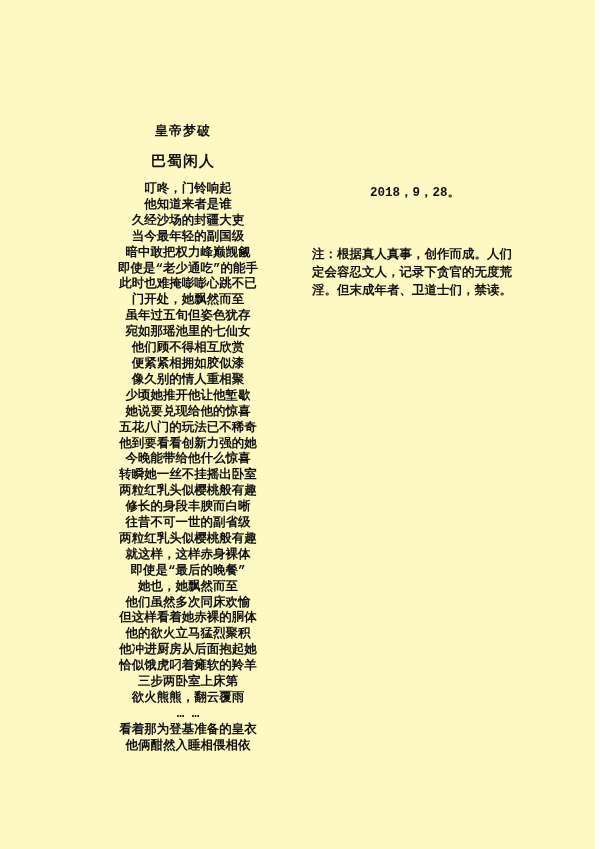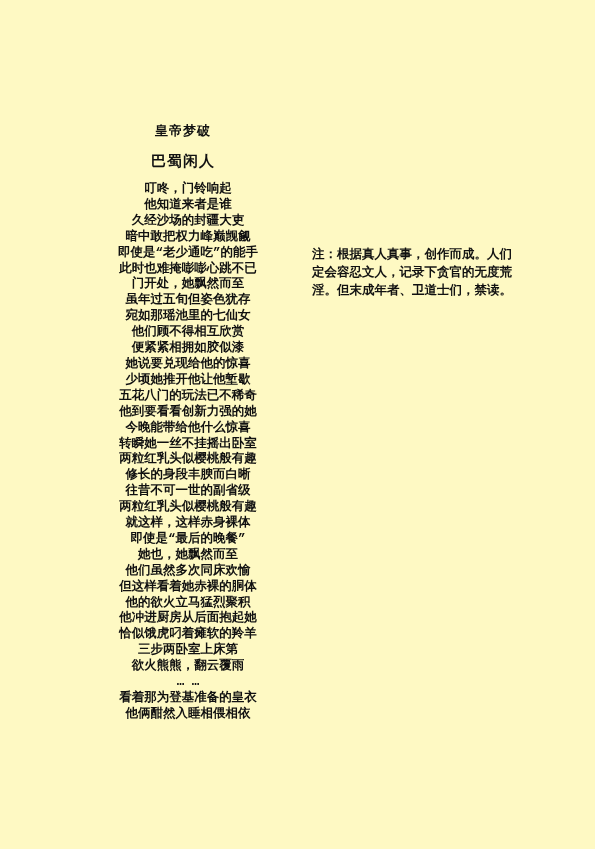--- a/index.html
+++ b/index.html
@@ -73,30 +73,32 @@
 <div class="page">
 
   <div class="doc-title">皇帝梦破</div>
 
   <div class="doc-author">巴蜀闲人</div>
 
   <div class="poem">
       <div class="poem-line">叮咚，门铃响起</div>
       <div class="poem-line">他知道来者是谁</div>
       <div class="poem-line">久经沙场的封疆大吏</div>
+      <div class="poem-line">当今最年轻的副国级</div>
       <div class="poem-line">暗中敢把权力峰巅觊觎</div>
       <div class="poem-line">即使是“老少通吃”的能手</div>
       <div class="poem-line">此时也难掩嘭嘭心跳不已</div>
       <div class="poem-line">门开处，她飘然而至</div>
       <div class="poem-line">虽年过五旬但姿色犹存</div>
       <div class="poem-line">宛如那瑶池里的七仙女</div>
       <div class="poem-line">他们顾不得相互欣赏</div>
       <div class="poem-line">便紧紧相拥如胶似漆</div>
+      <div class="poem-line">像久别的情人重相聚</div>
+      <div class="poem-line">少顷她推开他让他堑歇</div>
       <div class="poem-line">她说要兑现给他的惊喜</div>
-      <div class="poem-line">少顷她推开他让他堑歇</div>
       <div class="poem-line">五花八门的玩法已不稀奇</div>
       <div class="poem-line">他到要看看创新力强的她</div>
       <div class="poem-line">今晚能带给他什么惊喜</div>
       <div class="poem-line">转瞬她一丝不挂摇出卧室</div>
       <div class="poem-line">两粒红乳头似樱桃般有趣</div>
       <div class="poem-line">修长的身段丰腴而白晰</div>
       <div class="poem-line">往昔不可一世的副省级</div>
       <div class="poem-line">两粒红乳头似樱桃般有趣</div>
       <div class="poem-line">就这样，这样赤身裸体</div>
       <div class="poem-line">即使是“最后的晚餐”</div>
@@ -106,20 +108,21 @@
       <div class="poem-line">他的欲火立马猛烈聚积</div>
       <div class="poem-line">他冲进厨房从后面抱起她</div>
       <div class="poem-line">恰似饿虎叼着瘫软的羚羊</div>
       <div class="poem-line">三步两卧室上床第</div>
       <div class="poem-line">欲火熊熊，翻云覆雨</div>
       <div class="poem-line">… …</div>
       <div class="poem-line">看着那为登基准备的皇衣</div>
       <div class="poem-line">他俩酣然入睡相偎相依</div>
     </div>
 
+  <div class="doc-date">2018，9，28。</div>
 
   <div class="note">
       <div class="note-line">注：根据真人真事，创作而成。人们</div>
       <div class="note-line">定会容忍文人，记录下贪官的无度荒</div>
       <div class="note-line">淫。但末成年者、卫道士们，禁读。</div>
     </div>
 
 </div>
 
 </body></html>

